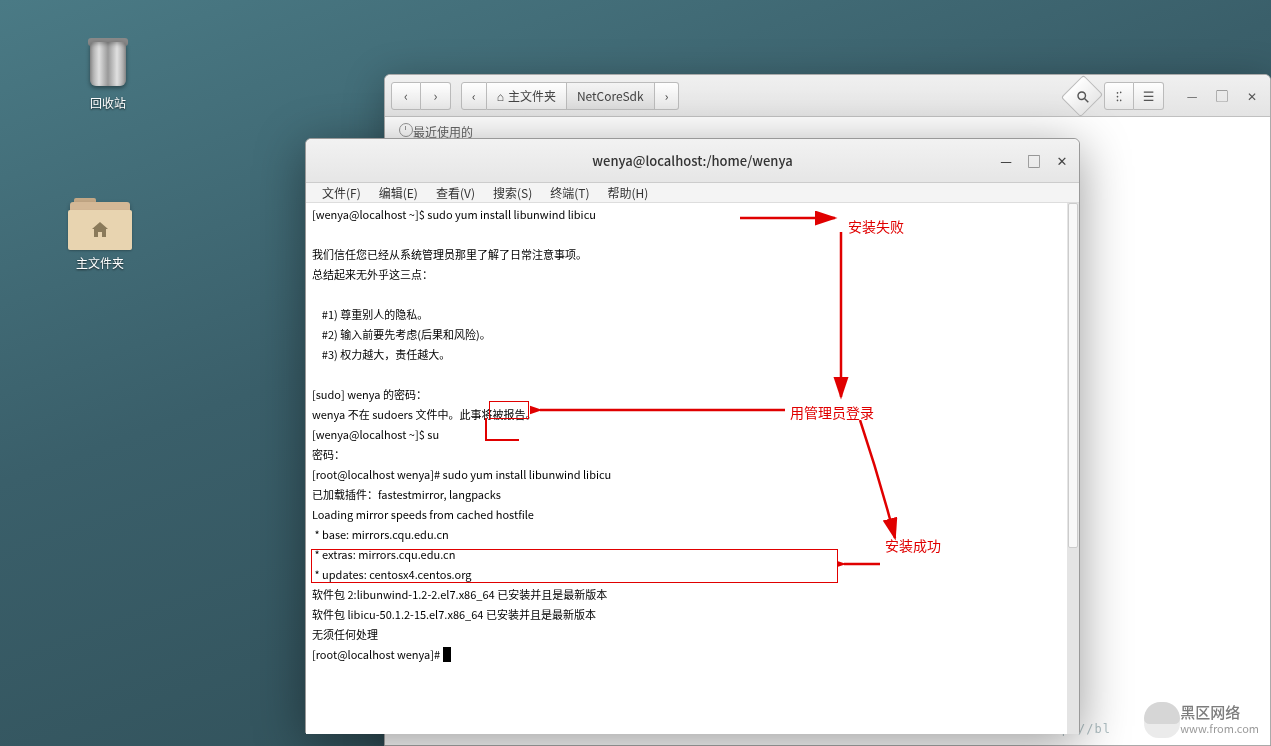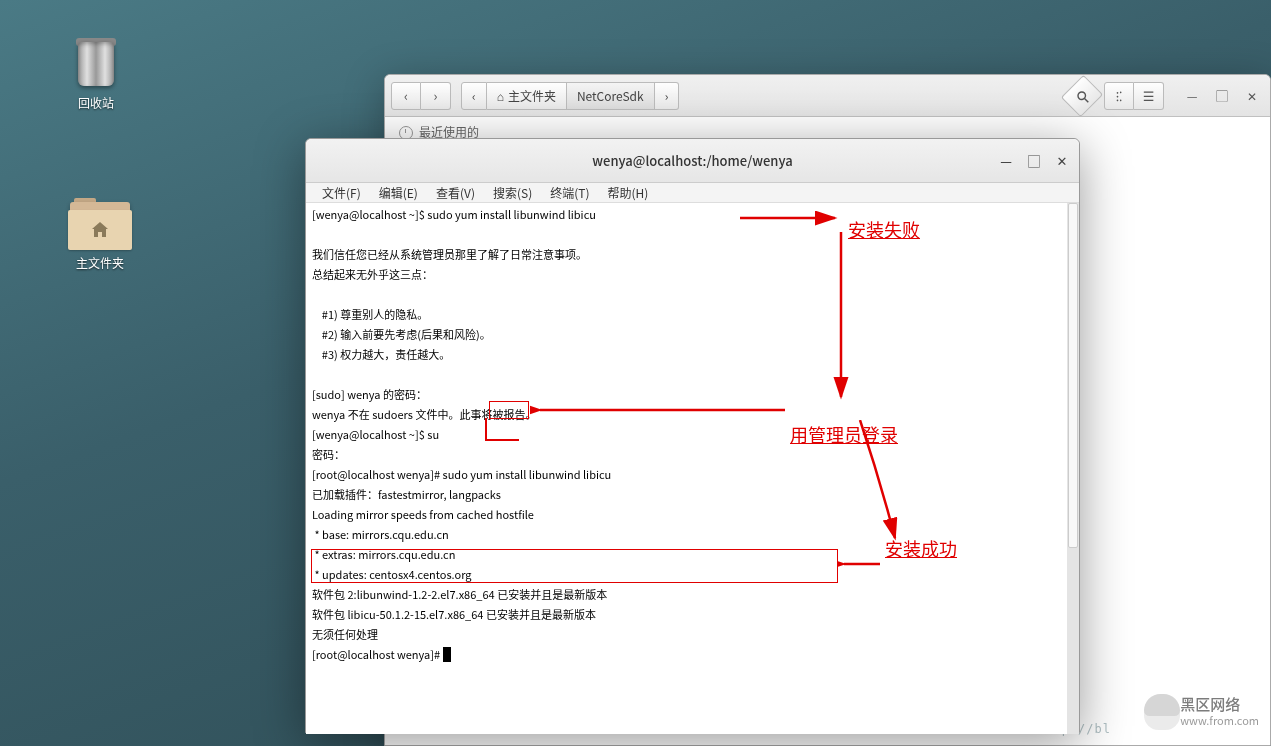--- a/index.html
+++ b/index.html
@@ -23,54 +23,54 @@
 .fm-nav-group { display:flex; }
 .fm-btn { width:30px; height:28px; background:linear-gradient(#fefefe,#e8e8e8); border:1px solid #bbb; display:flex; align-items:center; justify-content:center; font-size:13px; color:#555; cursor:pointer; }
 .fm-btn:first-child { border-radius:3px 0 0 3px; }
 .fm-btn:last-child { border-radius:0 3px 3px 0; border-left:none; }
 .fm-btn.single { border-radius:3px; }
 .fm-path { display:flex; margin-left:10px; }
 .fm-path-btn { height:28px; padding:0 10px; background:linear-gradient(#fefefe,#e8e8e8); border:1px solid #bbb; font-size:12px; color:#444; display:flex; align-items:center; gap:4px; }
 .fm-right { margin-left:auto; display:flex; gap:6px; align-items:center; }
 .fm-win-controls { display:flex; gap:6px; margin-left:10px; }
 .fm-wc { width:24px; height:20px; display:flex; align-items:center; justify-content:center; font-size:12px; color:#555; cursor:pointer; }
-.fm-content { padding:6px 14px; font-size:12px; color:#666; display:flex; align-items:flex-end; gap:6px; }
+.fm-content { padding:6px 14px; font-size:12px; color:#666; display:flex; align-items:flex-start; }
 .clock-ico { width:14px; height:14px; border:1.5px solid #999; border-radius:50%; position:relative; }
 .clock-ico:after { content:""; position:absolute; top:2px; left:5px; width:1px; height:4px; background:#999; }
 
 
 .term-win { position:absolute; left:305px; top:138px; width:775px; height:595px; background:#fff; border:1px solid #999; border-radius:6px 6px 0 0; box-shadow:0 10px 50px rgba(0,0,0,.4); z-index:10; }
 .term-title { height:44px; background:linear-gradient(#f2f2f2,#e6e6e6); border-bottom:1px solid #ccc; border-radius:6px 6px 0 0; display:flex; align-items:center; justify-content:center; position:relative; font-size:13px; color:#333; font-weight:500; }
 .term-controls { position:absolute; right:8px; display:flex; gap:10px; }
 .term-wc { width:18px; height:18px; display:flex; align-items:center; justify-content:center; font-size:13px; color:#444; cursor:pointer; }
 .term-menu { height:20px; background:#f4f4f4; border-bottom:1px solid #ddd; display:flex; align-items:center; padding:0 8px; gap:2px; font-size:12px; }
 .term-menu-item { padding:3px 8px; color:#333; cursor:pointer; }
 .term-body { position:relative; background:#fff; height:calc(100% - 62px); overflow:hidden; }
 .term-text { padding:2px 6px; font-family:"DejaVu Sans Mono","Courier New",monospace; font-size:11px; line-height:18px; white-space:pre; color:#000; }
 .term-scrollbar { position:absolute; right:0; top:0; width:12px; height:100%; background:#e4e4e4; }
 .term-thumb { position:absolute; top:0; left:1px; width:10px; height:65%; background:#f8f8f8; border:1px solid #ccc; border-radius:2px; }
 .cursor-block { display:inline-block; width:8px; height:15px; background:#000; vertical-align:text-bottom; }
 
 
-.anno { position:absolute; color:#e00000; font-size:18px; z-index:20; pointer-events:none;text-decoration:underline; }
+.anno { position:absolute; color:#e00000; font-size:14px; z-index:20; pointer-events:none; }
 .anno-box { position:absolute; border:1px solid #e00000; z-index:19; pointer-events:none; }
 .arrow-svg { position:absolute; z-index:19; pointer-events:none; }
 
 
-.watermark { position:absolute; right:12px; bottom:16px; display:flex; align-items:center; z-index:30; opacity:.85;}
+.watermark { position:absolute; right:12px; bottom:8px; display:flex; align-items:center; z-index:30; opacity:.85;}
 .wm-mushroom { width:36px; height:36px; background:#e8e8e8; border-radius:50% 50% 40% 40%; position:relative; }
 .wm-cap { position:absolute; top:0; left:0; width:36px; height:22px; background:#d0d0d0; border-radius:18px 18px 6px 6px; }
 .wm-txt { font-size:15px; color:#666; font-weight:500; line-height:1.1; }
 .wm-url { font-size:11px; color:#888; }
 .wm-faint { position:absolute; right:160px; bottom:10px; color:#b0c0c4; font-size:12px; font-family:monospace; letter-spacing:1px; z-index:5;}
 </style>
 </head>
 <body>
 
-<div class="desktop-icon" style="top:34px;left:56px">
+<div class="desktop-icon" style="top:34px;left:68px">
   <div class="trash-icon">
     <div class="trash-lid"></div>
       <div class="trash-body"></div>
   </div>
   <div class="lbl">回收站</div>
 </div>
 <div class="desktop-icon" style="top:198px;left:60px">
   <div class="folder-icon">
     <div class="folder-tab"></div>
       <div class="folder-back"></div>
@@ -203,21 +203,21 @@
 <svg class="arrow-svg" style="left:838px;top:556px" width="45" height="16">
   <defs>
       <marker id="ah5" markerWidth="10" markerHeight="10" refX="1" refY="3" orient="auto">
         <path d="M9,0 L0,3 L9,6 Z" fill="#e00000"></path>
       </marker>
     </defs>
   <line x1="42" y1="8" x2="6" y2="8" stroke="#e00000" stroke-width="2.5" marker-end="url(#ah5)"></line>
 </svg>
 
 <div class="anno" style="left:848px;top:216px">安装失败</div>
-<div class="anno" style="left:790px;top:421px">用管理员登录</div>
+<div class="anno" style="left:790px;top:402px">用管理员登录</div>
 <div class="anno" style="left:885px;top:535px">安装成功</div>
 
 <div class="wm-faint">http://bl</div>
 <div class="watermark">
   <div class="wm-mushroom">
       <div class="wm-cap"></div>
     </div>
   <div>
     <div class="wm-txt">黑区网络</div>
     <div class="wm-url">www.from.com</div>

